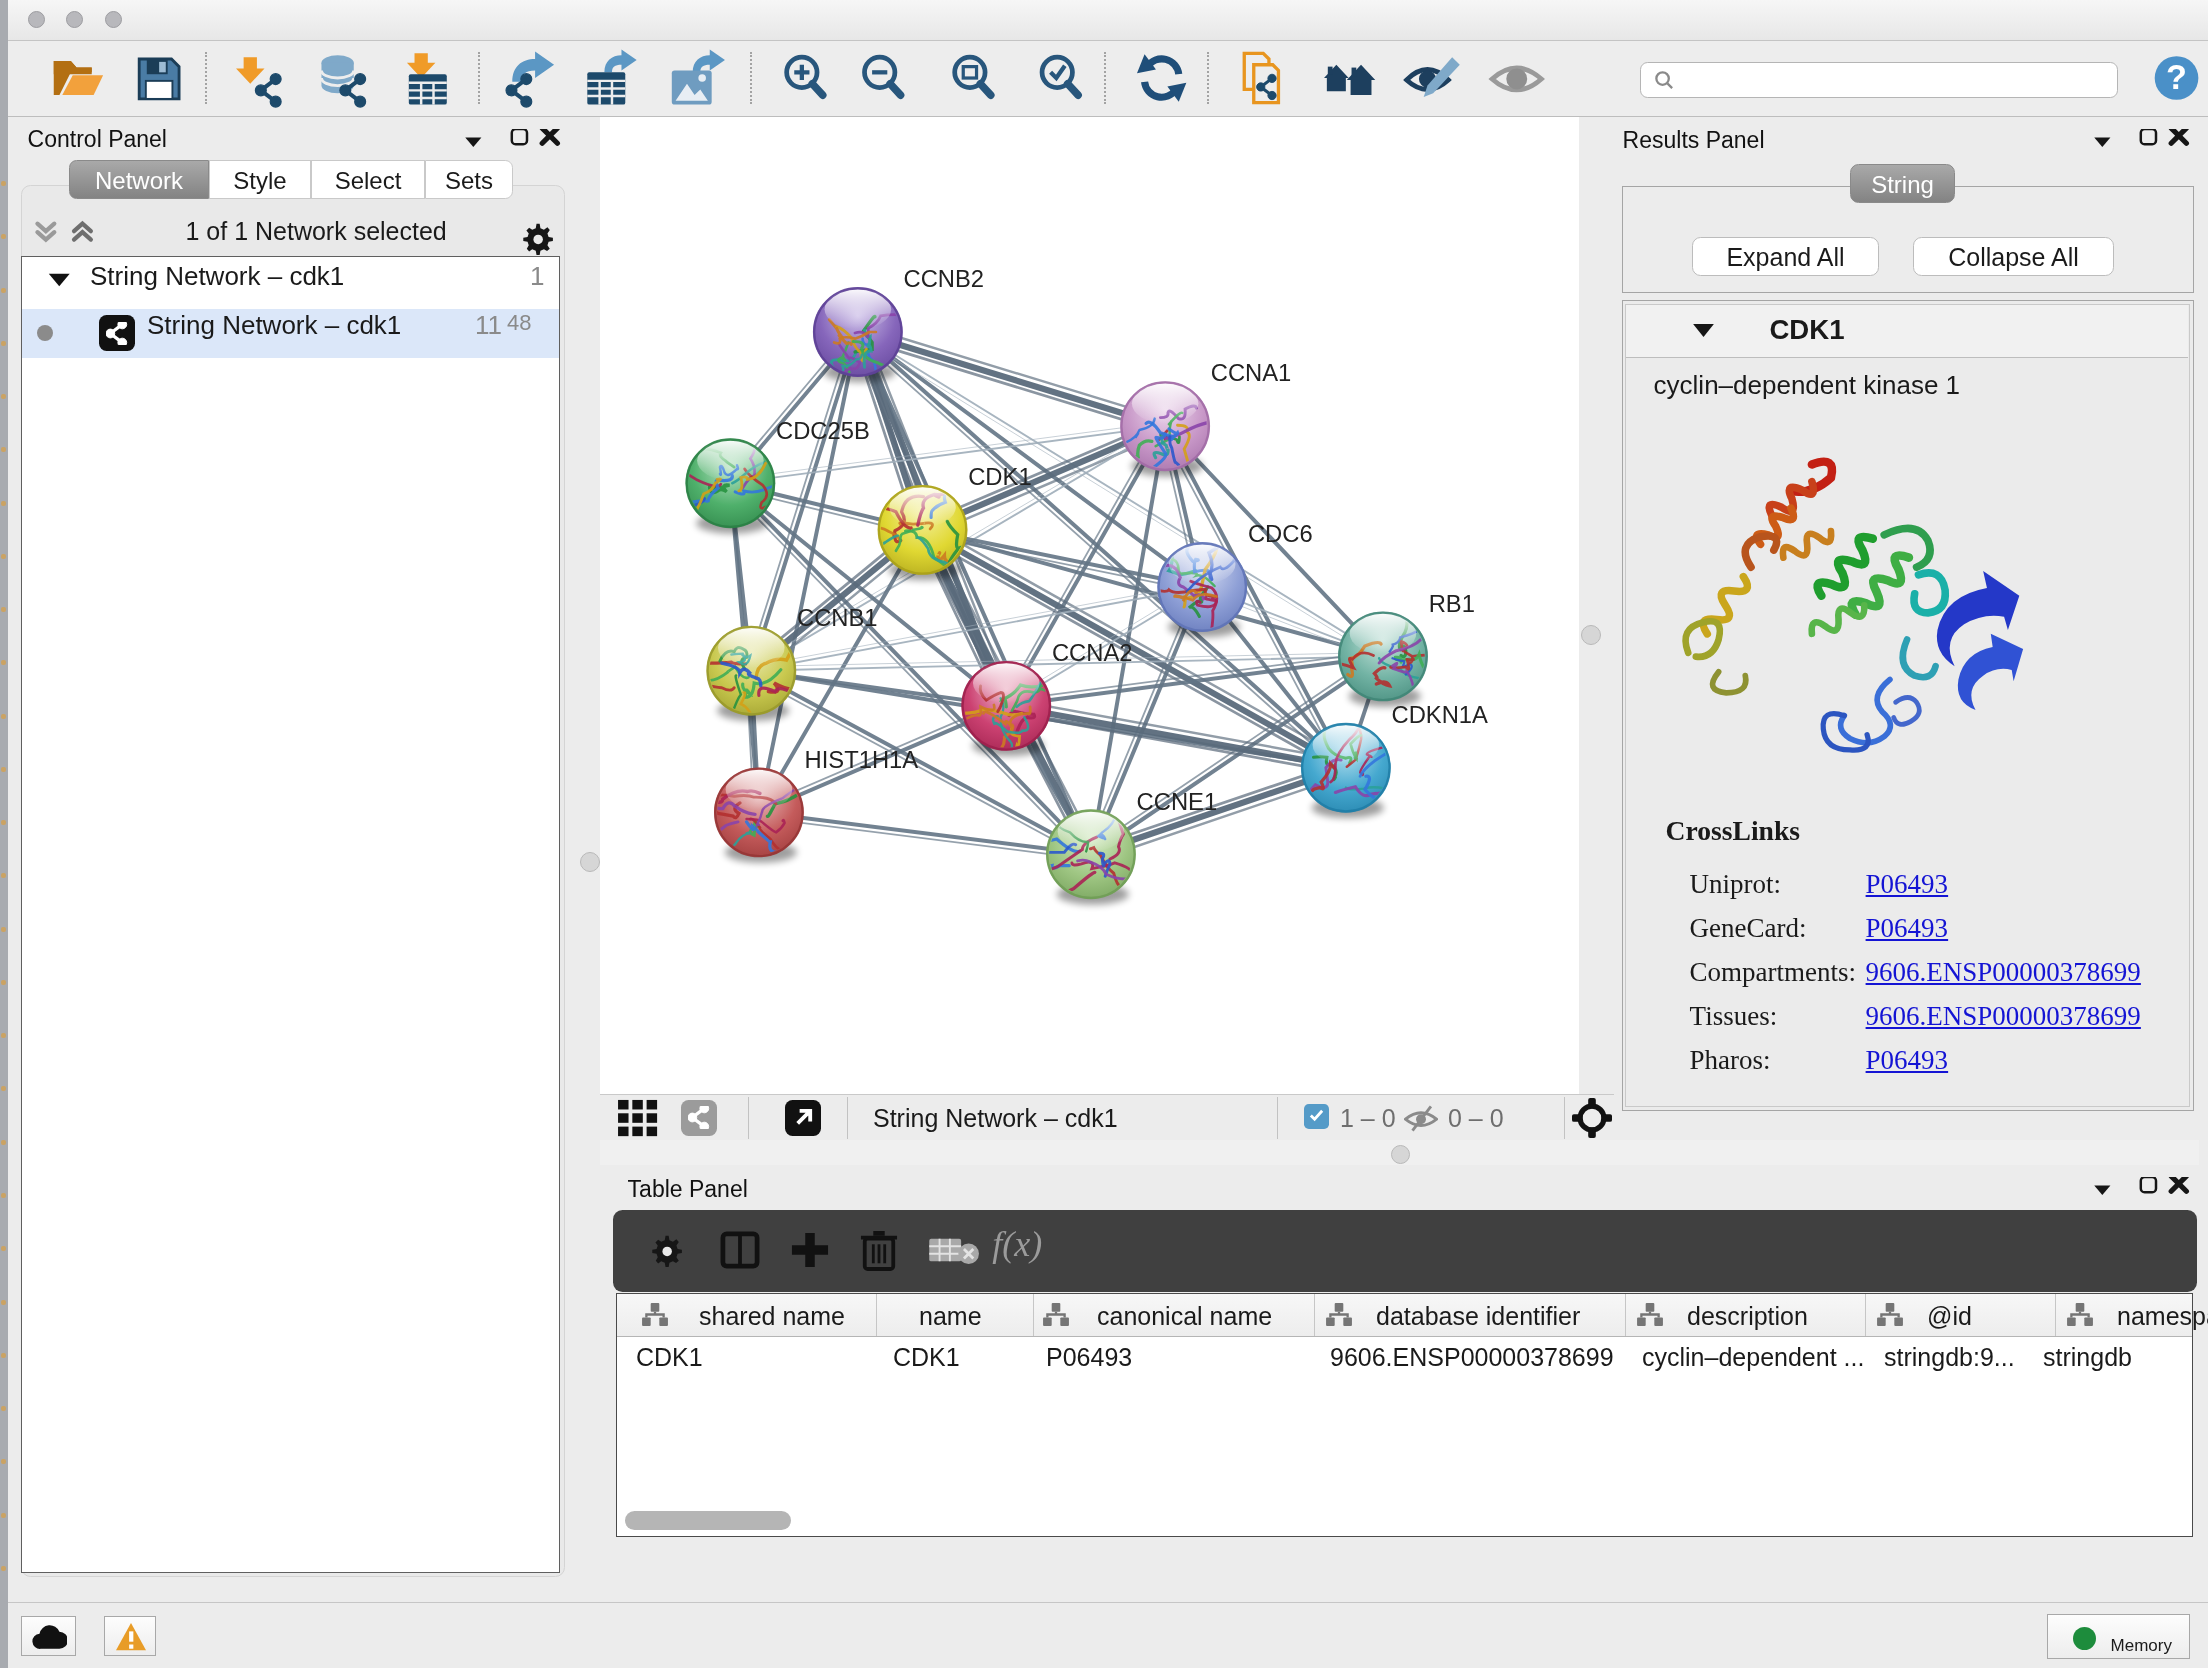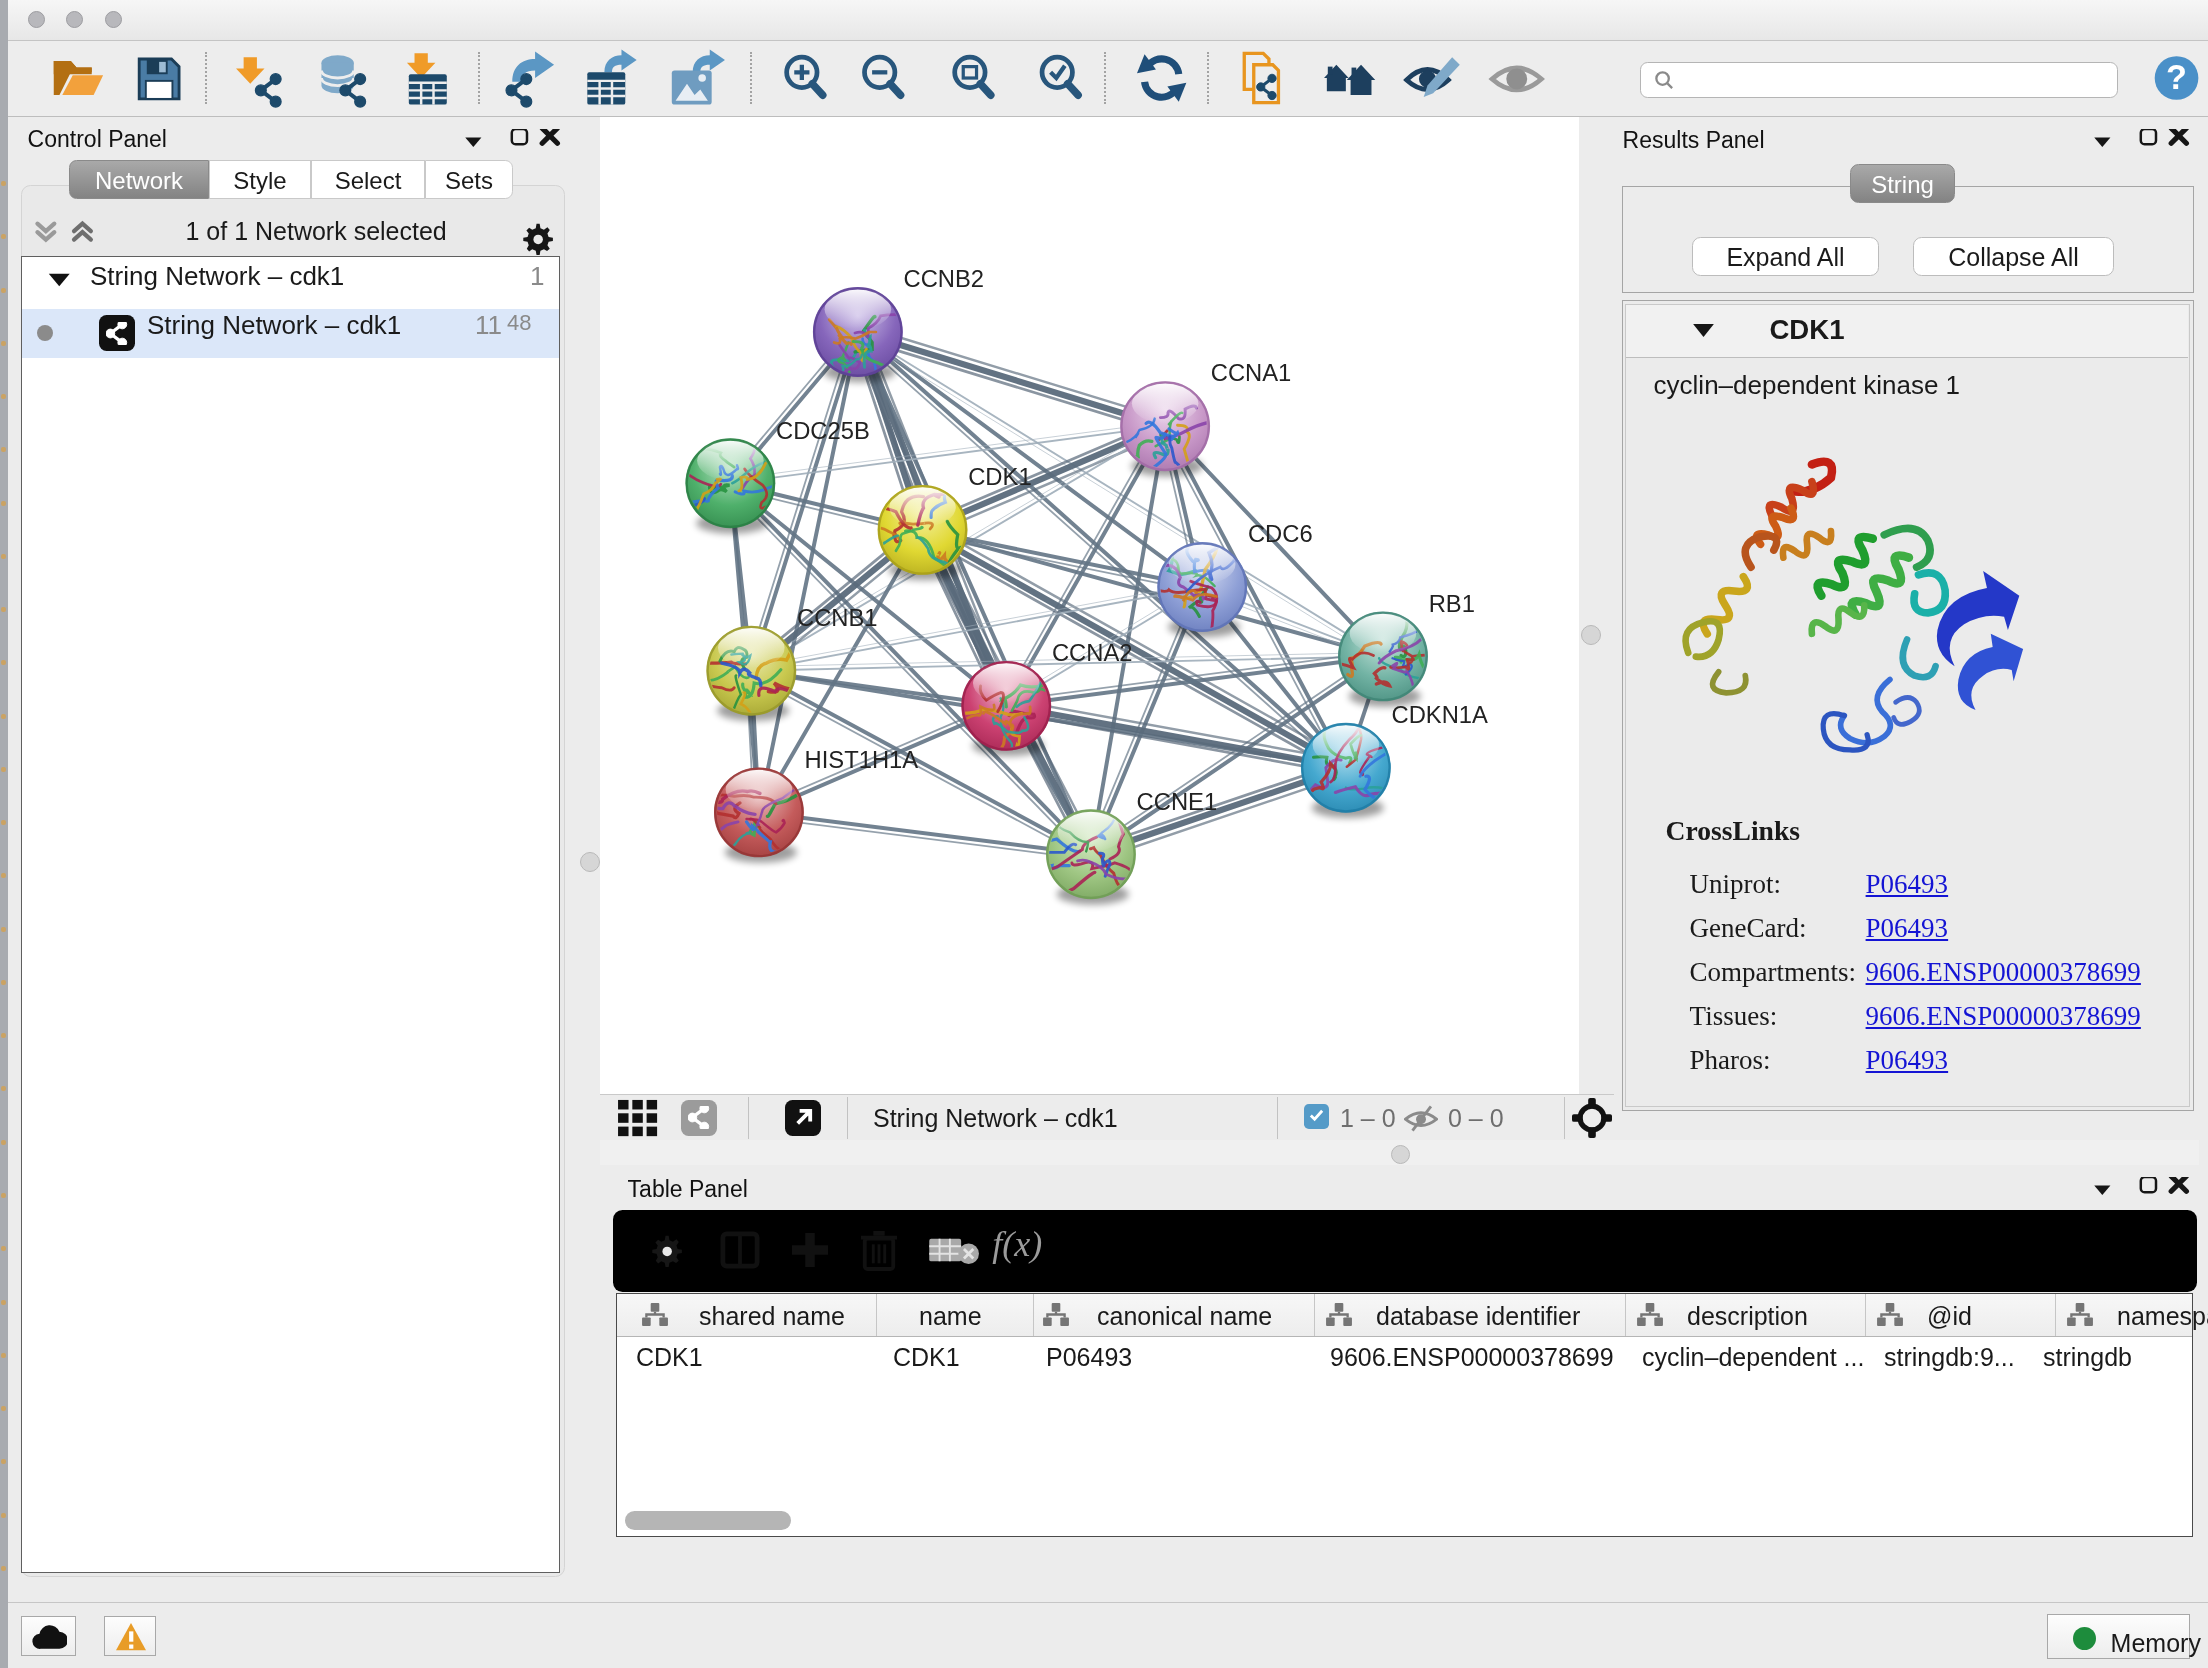--- a/index.html
+++ b/index.html
@@ -39,21 +39,21 @@
   #rp{left:1614px;top:117px;width:585px;height:1023px;}
   #rp-boxA{position:absolute;left:7.6px;top:69px;width:572px;height:107px;
       background:#ececec;border:1px solid #a5a5a5;box-sizing:border-box;}
   #rp-boxB{position:absolute;left:7.6px;top:183px;width:572px;height:811px;
       background:#ebebeb;border:1px solid #a5a5a5;box-sizing:border-box;}
   .btnw{position:absolute;height:39px;background:#fff;border:1px solid #bcbcbc;
       border-radius:8.6px;font-size:25px;text-align:center;line-height:38px;box-sizing:border-box;}
   
   #tp{left:600px;top:1165px;width:1608px;height:433px;}
   #tp-toolbox{position:absolute;left:13.3px;top:45px;width:1584px;height:82px;
-      background:#000000;border-radius:9.5px;}
+      background:#404040;border-radius:9.5px;}
   #tp-table{position:absolute;left:16px;top:128px;width:1577px;height:244px;
       background:#fff;border:1.9px solid #4a4a4a;box-sizing:border-box;}
   #tp-tabs{position:absolute;left:0;right:0;top:389px;height:38px;text-align:center;}
   .ttab{display:inline-block;height:38px;line-height:38px;padding:0 27px;
       background:#fff;border:1px solid #bdbdbd;font-size:25px;vertical-align:top;box-sizing:border-box;}
   .ttabsel{background:linear-gradient(#a9a9a9,#838383);color:#fff;border-color:#8a8a8a;}
   
   #statusbar{left:7.6px;top:1602px;right:0;bottom:0;background:#ececec;border-top:1px solid #c6c6c6;}
   .sbtn{position:absolute;background:linear-gradient(#fdfdfd,#ededed);
       border:1.9px solid #a8a8a8;box-sizing:border-box;}
@@ -911,17 +911,17 @@
     </svg>
   </div>
   <div class="sbtn" style="left:96px;top:13.3px;width:52px;height:40px;">
     <svg style="position:absolute;left:10.5px;top:4.8px;" width="32" height="30" viewBox="0 0 34 32">
       <path d="M17 1 L33 30 L1 30 Z" fill="#e89c27"></path>
       <rect x="15" y="10" width="4.5" height="11" fill="#fff"></rect>
       <rect x="15" y="24" width="4.5" height="4.5" fill="#fff"></rect>
     </svg>
   </div>
   <div class="sbtn" style="left:2039px;top:11.4px;width:143px;height:45px;">
-    <span style="position:absolute;left:63px;top:14px;font-size:25px;">Memory</span>
+    <span style="position:absolute;left:63px;top:21px;font-size:17px;">Memory</span>
     <span style="position:absolute;left:25px;top:11.4px;width:23px;height:23px;border-radius:50%;background:#1d8c3c;"></span>
   </div>
 </div>
 
 
 </body></html>

